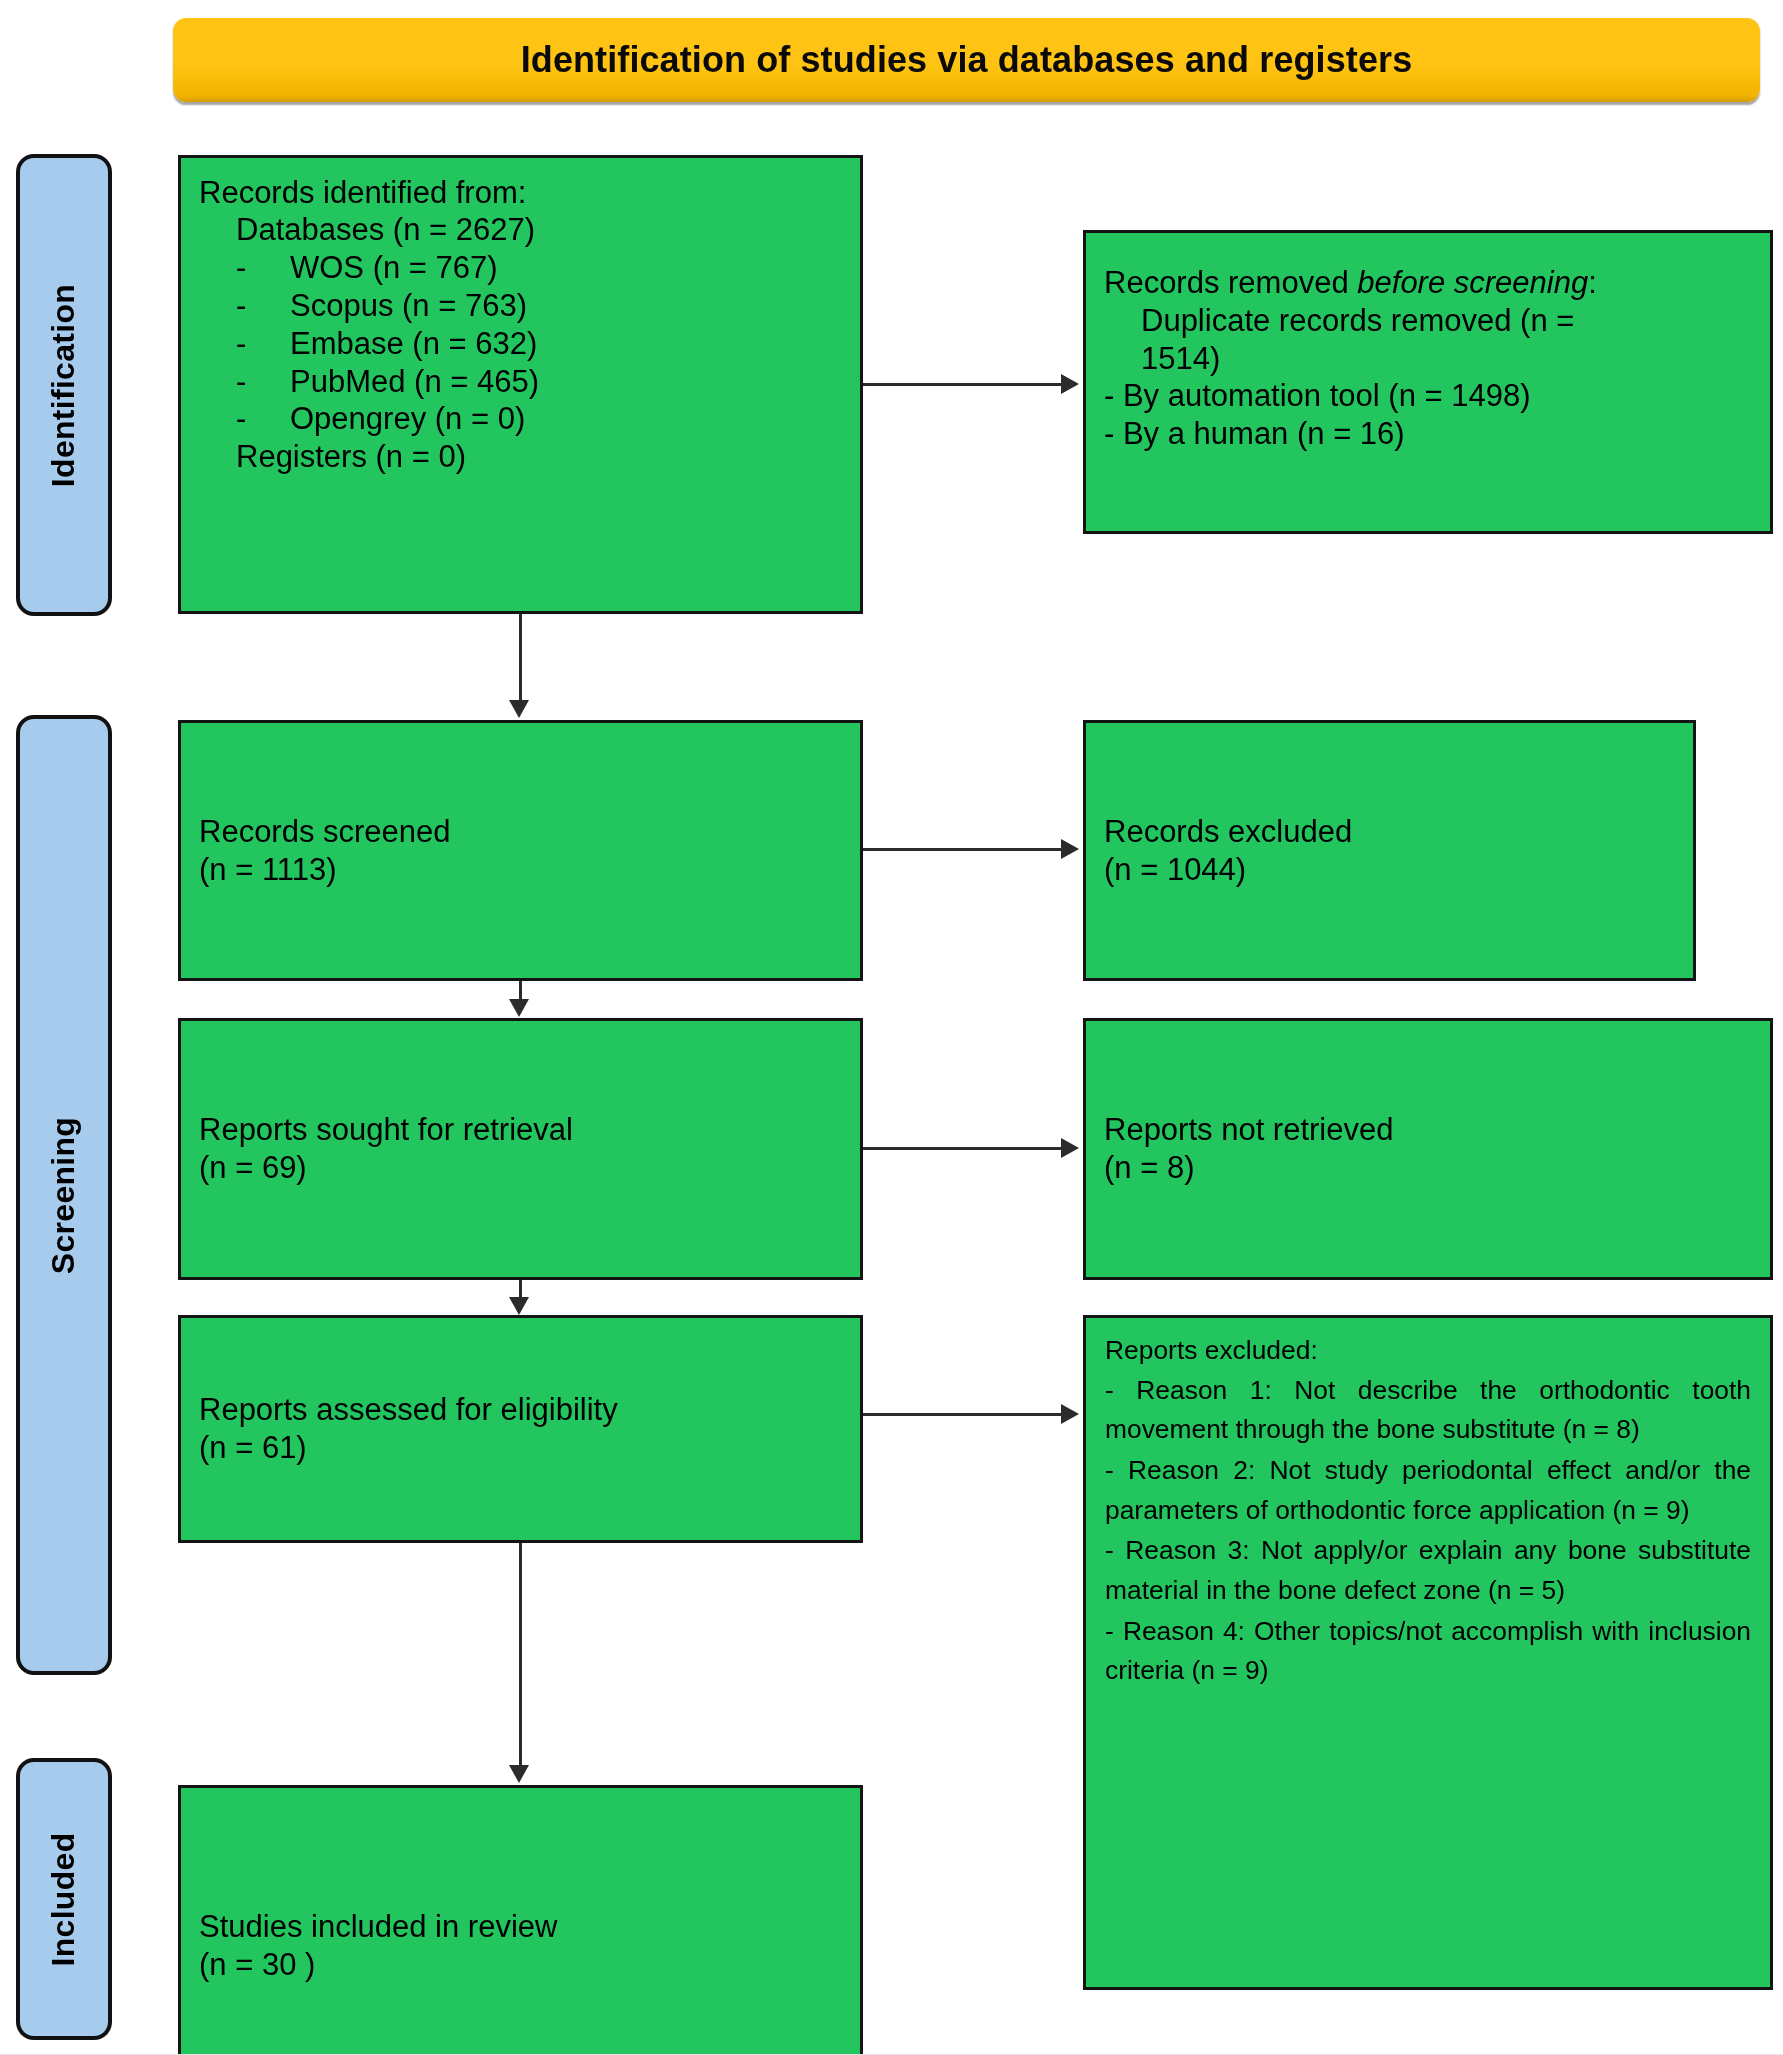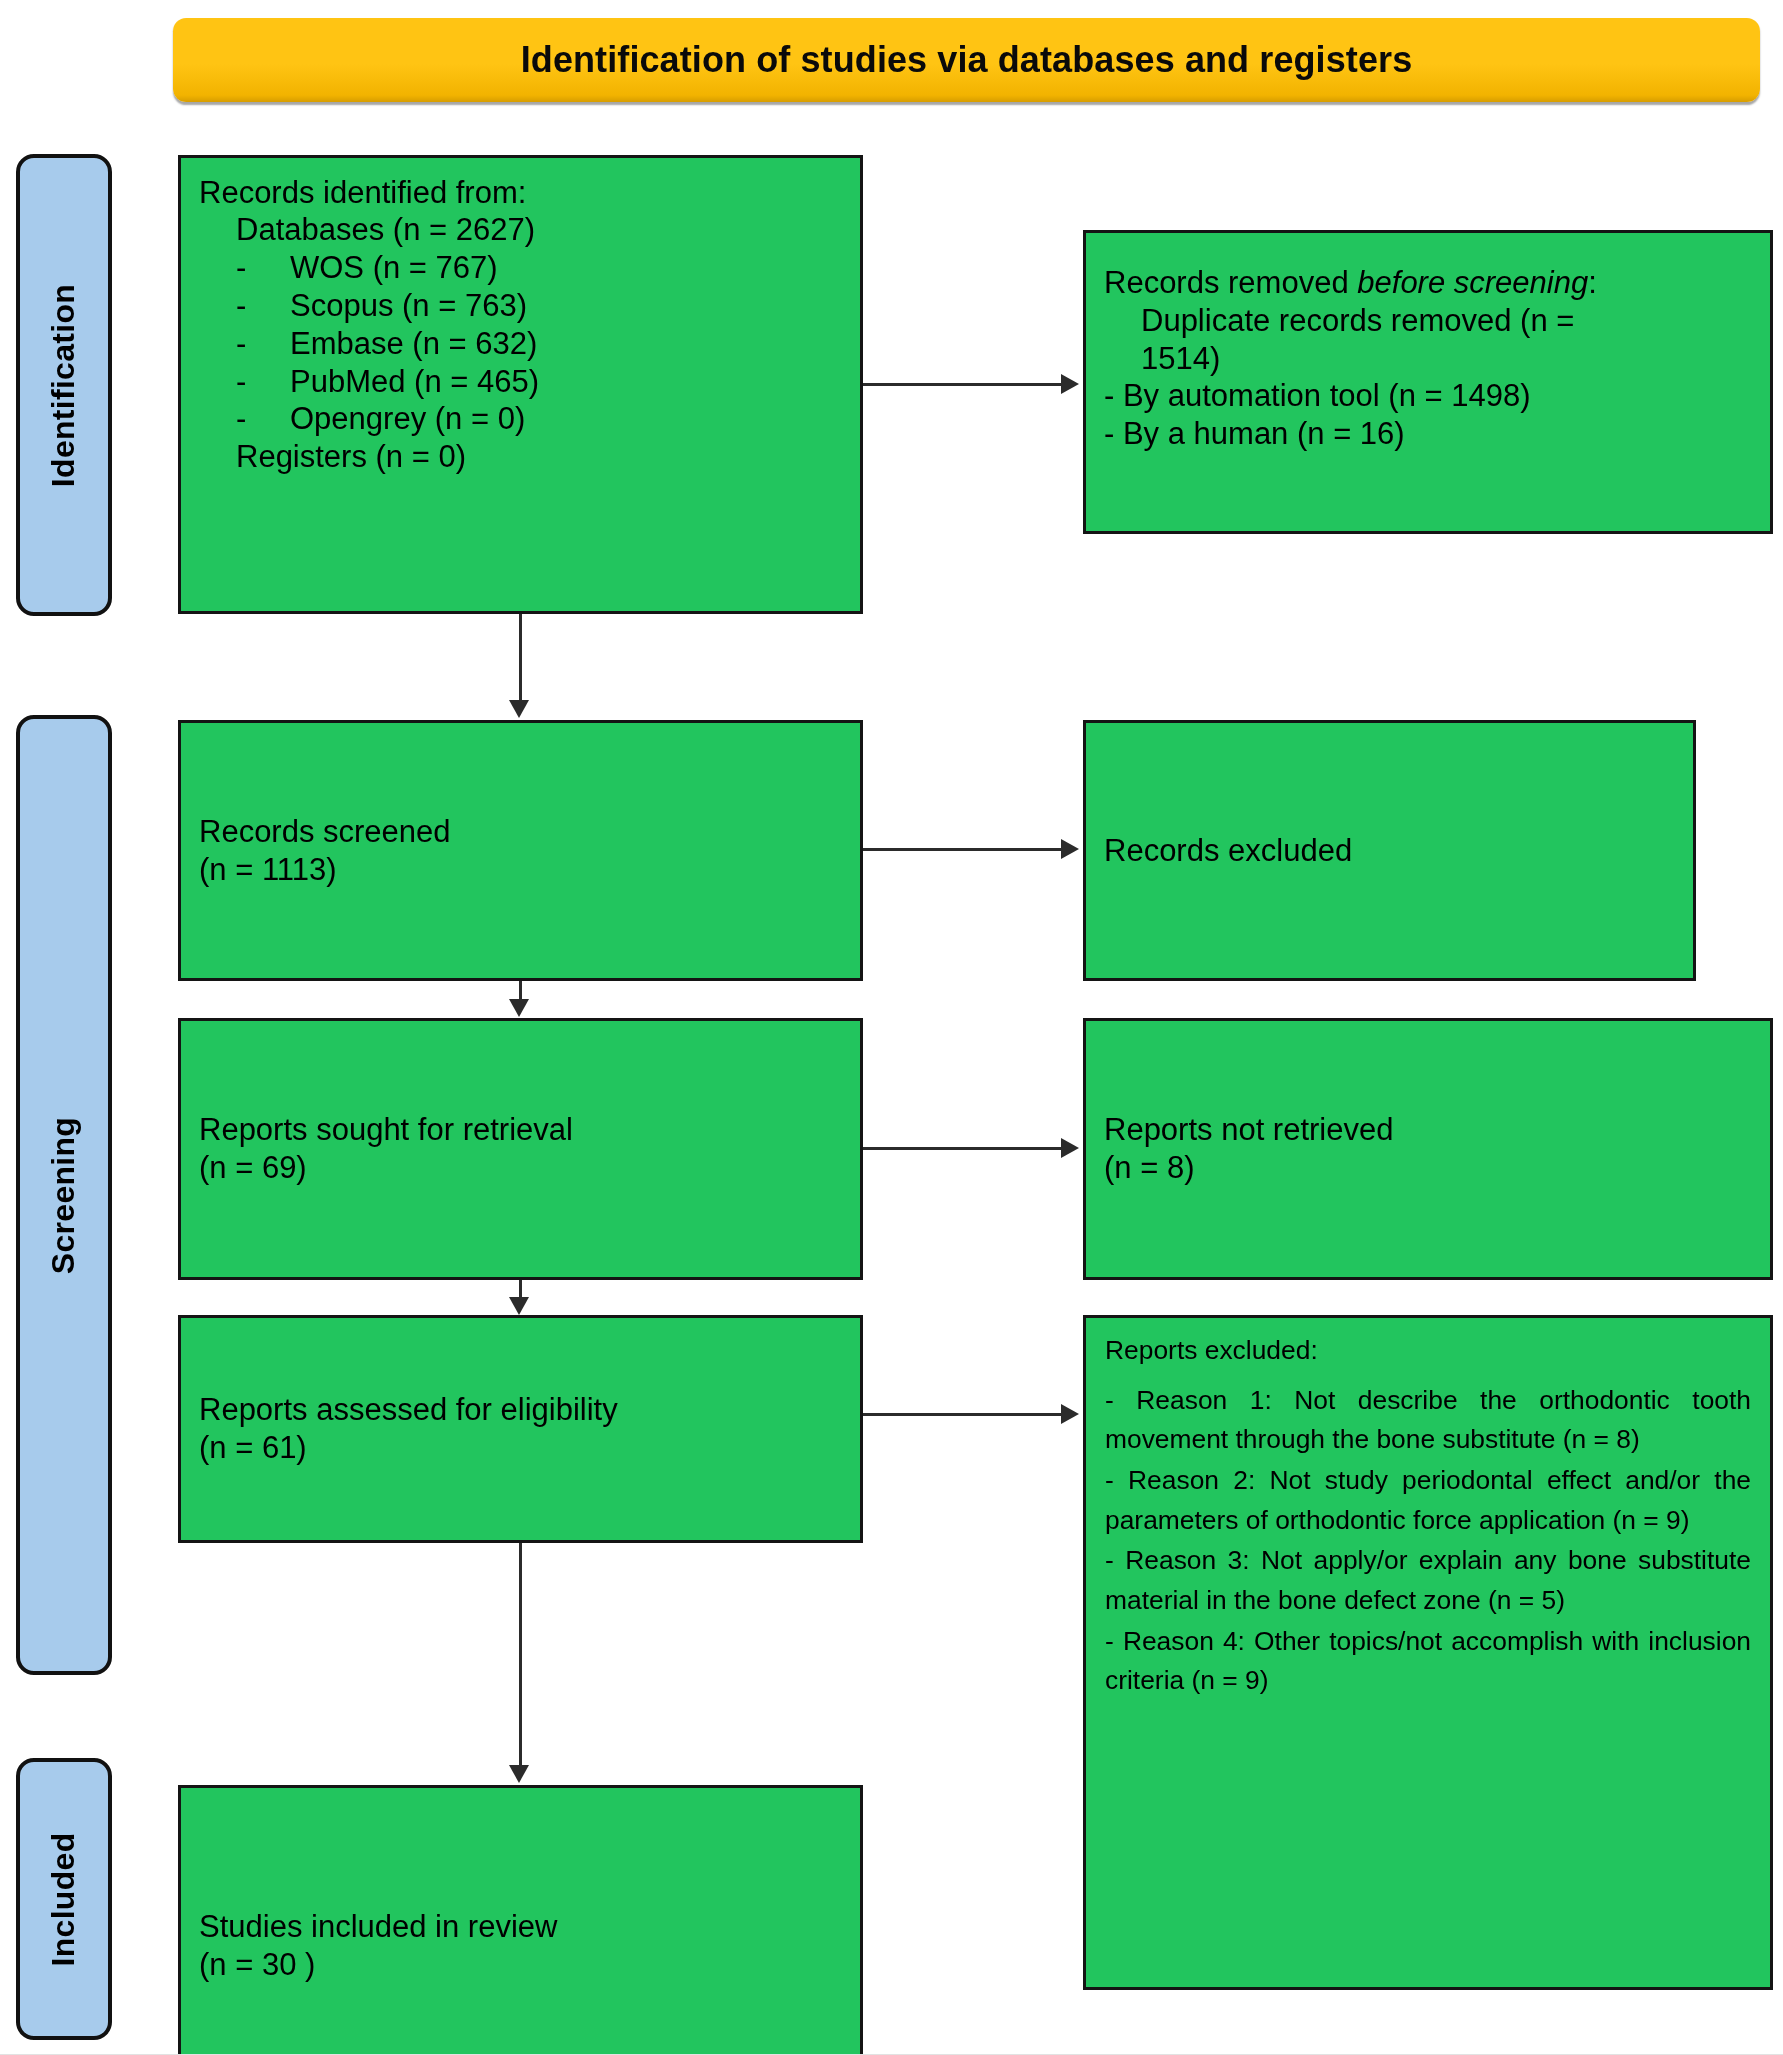--- a/index.html
+++ b/index.html
@@ -100,21 +100,21 @@
     height: 100%;
     display: flex;
     flex-direction: column;
     justify-content: center;
   }
 
   
   .excluded-head {
     font-size: 26.4px;
     line-height: 1.08;
-    margin-bottom: 16px;
+    margin-bottom: 6px;
   }
   .excluded-item {
     font-size: 26.4px;
     line-height: 1.5;
     text-align: justify;
     margin-bottom: 1.2px;
   }
   .excluded-item b { font-weight: normal; }
 
   
@@ -203,20 +203,21 @@
 <div class="flow-box" id="box-records-screened">
   <div class="vcenter-text">
     <div class="line">Records screened</div>
     <div class="line">(n = 1113)</div>
   </div>
 </div>
 
 <div class="flow-box" id="box-records-excluded">
   <div class="vcenter-text">
     <div class="line">Records excluded</div>
+    <div class="line">(n = 1044)</div>
   </div>
 </div>
 
 <div class="flow-box" id="box-reports-sought">
   <div class="vcenter-text">
     <div class="line">Reports sought for retrieval</div>
     <div class="line">(n = 69)</div>
   </div>
 </div>
 

